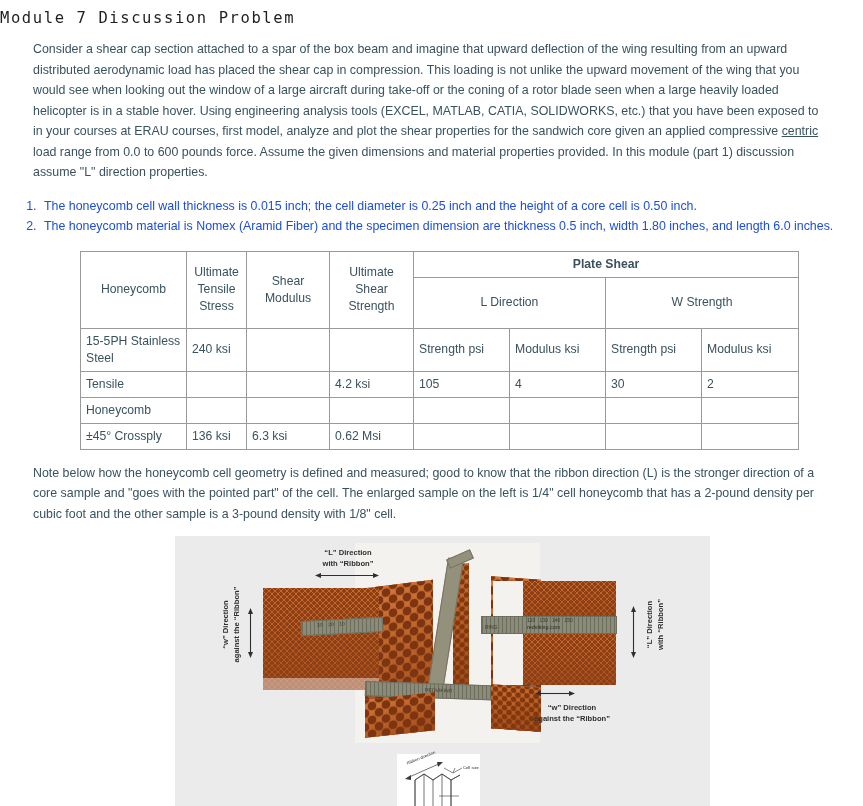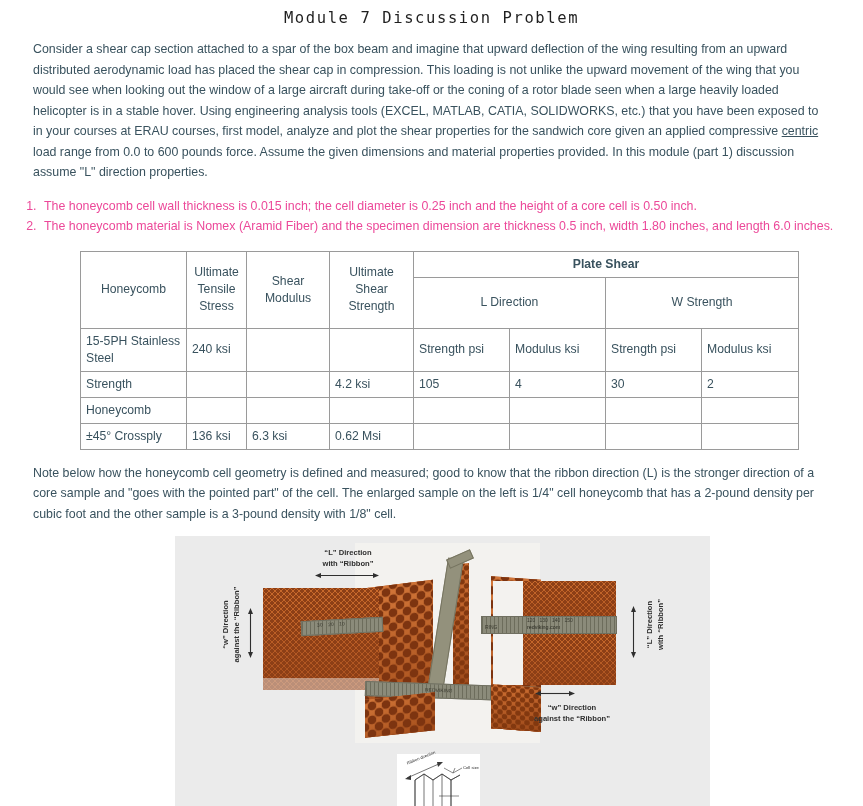--- a/index.html
+++ b/index.html
@@ -14,21 +14,21 @@
     color: #2b3a42;
     overflow: hidden;
   }
   .page {
     position: relative;
     width: 863px;
     height: 806px;
     box-sizing: border-box;
   }
   .title {
-    text-align: center;
+    text-align: left;
     font-family: "DejaVu Sans Mono", monospace;
     font-size: 15.5px;
     font-weight: 400;
     letter-spacing: 1.6px;
     color: #1f1f1f;
     margin: 5px 0 0 0;
     padding-top: 4px;
   }
   .body-text {
     margin: 12px 32px 0 33px;
@@ -37,21 +37,21 @@
     color: #39525e;
     text-align: left;
   }
   .body-text .u {
     text-decoration: underline;
   }
   ol.speclist {
     margin: 13px 16px 0 0;
     font-size: 12.4px;
     line-height: 20.5px;
-    color: #ec4899;
+    color: #1d4ed8;
   }
   ol.speclist li {
     padding-left: 4px;
     margin-bottom: 0px;
   }
   .table-wrap {
     margin: 14px 0 0 0;
     padding-left: 80px;
   }
   table.props {
@@ -230,21 +230,21 @@
           <td class="data">15-5PH Stainless Steel</td>
           <td class="data">240 ksi</td>
           <td class="data"></td>
           <td class="data"></td>
           <td class="data">Strength psi</td>
           <td class="data">Modulus ksi</td>
           <td class="data">Strength psi</td>
           <td class="data">Modulus ksi</td>
         </tr>
         <tr>
-          <td class="data">Strength</td>
+          <td class="data">Tensile</td>
           <td class="data"></td>
           <td class="data"></td>
           <td class="data">4.2 ksi</td>
           <td class="data">105</td>
           <td class="data">4</td>
           <td class="data">30</td>
           <td class="data">2</td>
         </tr>
         <tr>
           <td class="data">Honeycomb</td>

